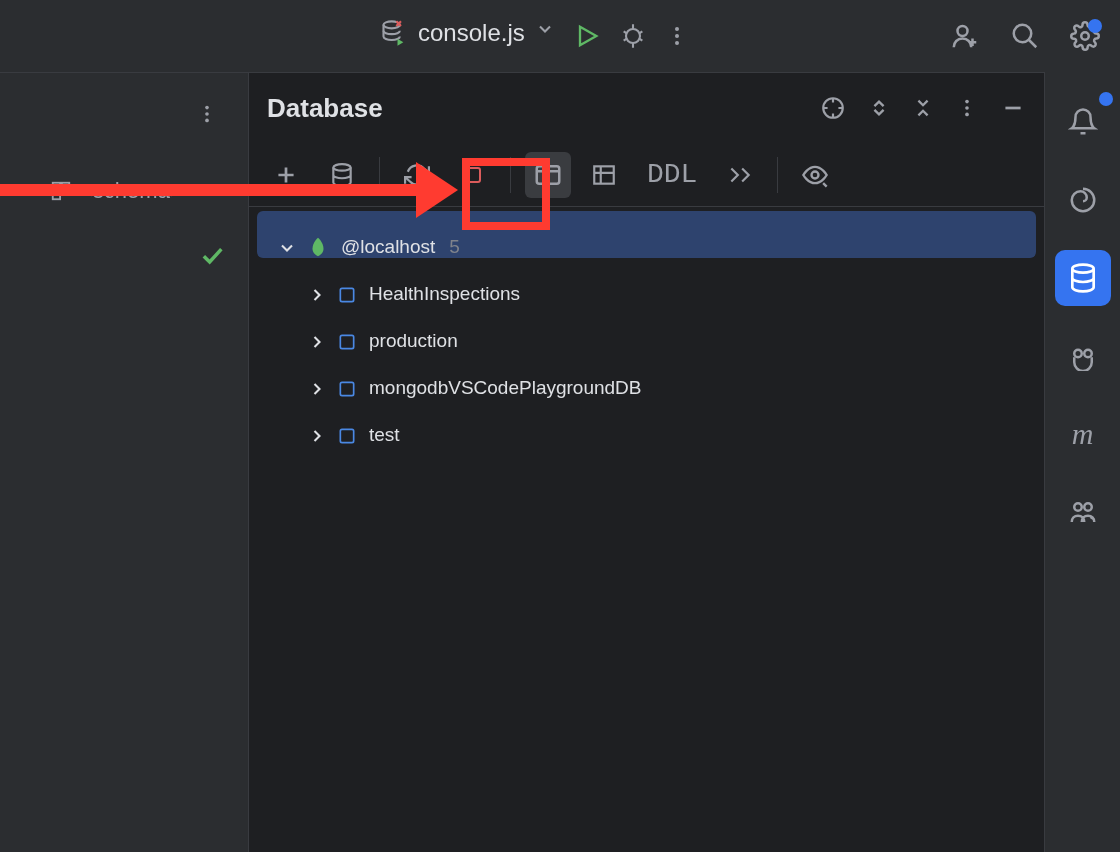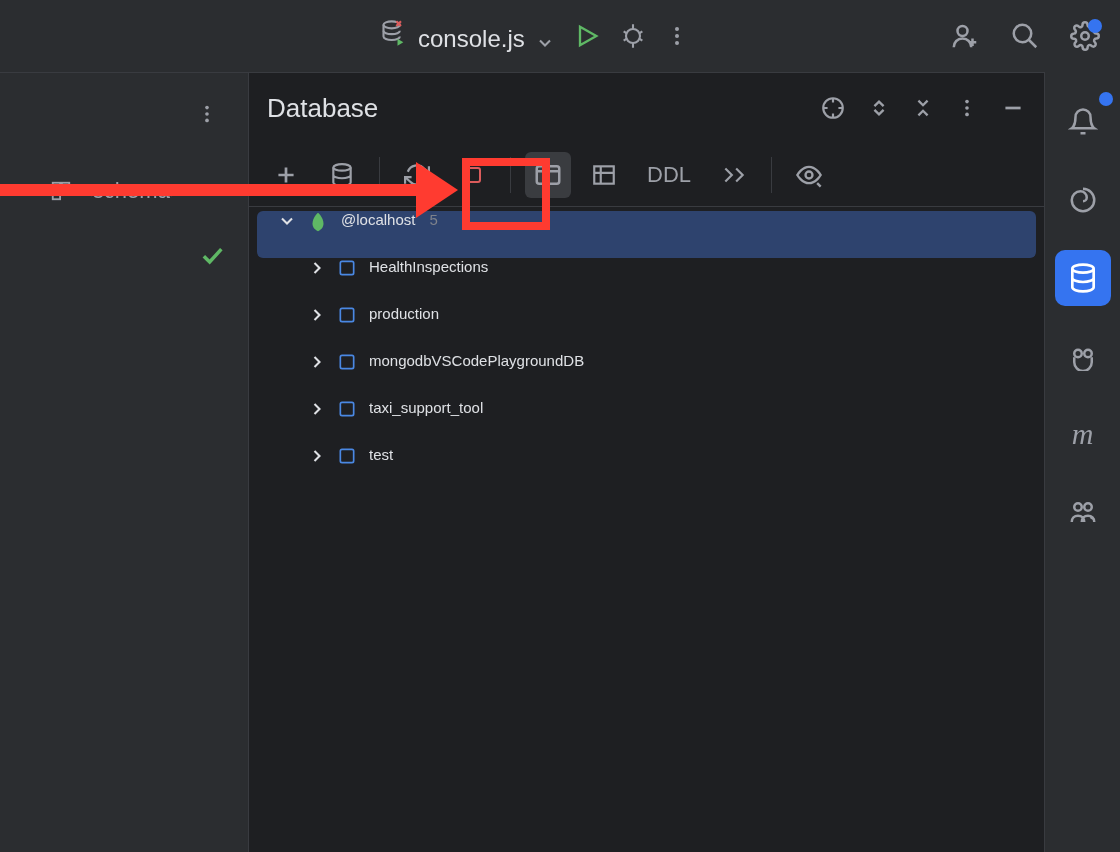--- a/index.html
+++ b/index.html
@@ -27,21 +27,21 @@
   margin-left: 360px;
 }
 .top-right {
   margin-left: auto;
   display: flex;
   align-items: center;
   gap: 30px;
 }
 .file-display {
   display: flex;
-  align-items: flex-end;
+  align-items: flex-start;
   gap: 10px;
   font-size: 24px;
   color: #dfe1e5;
 }
 .icon-btn {
   display: flex;
   align-items: center;
   justify-content: center;
   cursor: pointer;
   color: #9da0a8;
@@ -87,21 +87,21 @@
   position: relative;
 }
 .panel-header {
   height: 70px;
   display: flex;
   align-items: center;
   padding: 0 18px;
 }
 .panel-title {
   font-size: 26px;
-  font-weight: 400;
+  font-weight: 700;
   color: #dfe1e5;
 }
 .panel-header-actions {
   margin-left: auto;
   display: flex;
   align-items: center;
   gap: 22px;
 }
 .db-toolbar {
   height: 64px;
@@ -115,22 +115,23 @@
   width: 46px;
   height: 46px;
   display: flex;
   align-items: center;
   justify-content: center;
   color: #9da0a8;
 }
 .toolbar-item.ddl {
   width: auto;
   padding: 0 10px;
-  font-size: 22px;
+  font-size: 28px;
   font-weight: 500;
+  font-family: Liberation Mono, monospace;
 }
 .toolbar-sep {
   width: 1px;
   height: 36px;
   background: #393b40;
   margin: 0 4px;
 }
 .highlight-box {
   position: absolute;
   border: 8px solid #ff3b30;
@@ -147,22 +148,22 @@
   border-top: 28px solid transparent;
   border-bottom: 28px solid transparent;
   border-left: 42px solid #ff3b30;
 }
 .tree {
   padding: 4px 0;
 }
 .tree-row {
   height: 47px;
   display: flex;
-  align-items: flex-start;
-  font-size: 15px;
+  align-items: flex-end;
+  font-size: 19px;
   color: #dfe1e5;
   padding-left: 18px;
 }
 .tree-row.selected {
   background: #2e436e;
   border-radius: 6px;
   margin: 0 8px;
 }
 .tree-row.child { padding-left: 56px; }
 .expand-icon {
@@ -472,33 +473,20 @@
         <span class="expand-icon">
             <svg width="20" height="20" viewBox="0 0 24 24" fill="none" stroke="currentColor" stroke-width="2.5">
               <path d="M9 6l6 6-6 6"></path>
             </svg>
           </span>
         <span class="node-icon">
             <svg width="20" height="20" viewBox="0 0 24 24" fill="none" stroke="#4a88e3" stroke-width="2">
               <rect x="4" y="4" width="16" height="16" rx="2"></rect>
             </svg>
           </span>
-        <span>taxi_support_tool</span>
-      </div>
-      <div class="tree-row child">
-        <span class="expand-icon">
-            <svg width="20" height="20" viewBox="0 0 24 24" fill="none" stroke="currentColor" stroke-width="2.5">
-              <path d="M9 6l6 6-6 6"></path>
-            </svg>
-          </span>
-        <span class="node-icon">
-            <svg width="20" height="20" viewBox="0 0 24 24" fill="none" stroke="#4a88e3" stroke-width="2">
-              <rect x="4" y="4" width="16" height="16" rx="2"></rect>
-            </svg>
-          </span>
         <span>test</span>
       </div>
     </div>
 
   </div>
 
   <div class="right-rail">
     <span class="rail-icon">
       <svg width="30" height="30" viewBox="0 0 24 24" fill="none" stroke="currentColor" stroke-width="2">
           <path d="M18 8a6 6 0 1 0-12 0c0 7-3 9-3 9h18s-3-2-3-9M10 21h4"></path>

